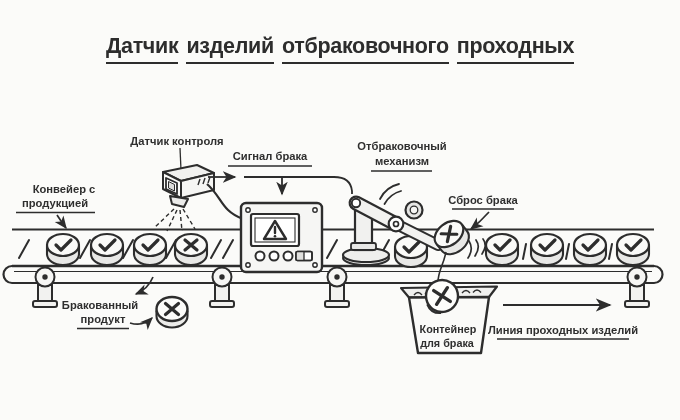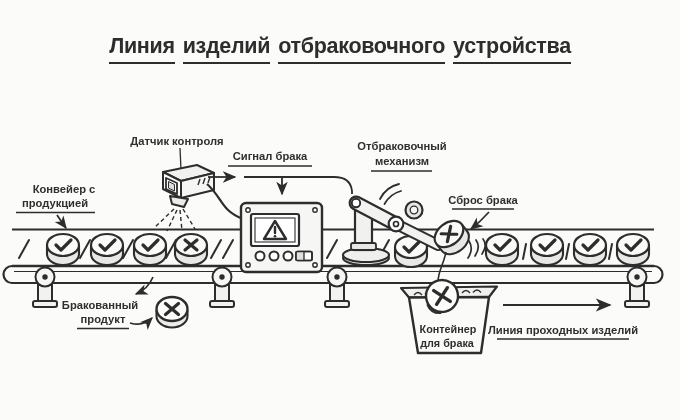--- a/index.html
+++ b/index.html
@@ -23,21 +23,21 @@
     font-weight:bold;fill:#2f2f2f;
   }
   .lbl{font-size:11.2px;}
   .lbl-s{font-size:10.8px;}
 </style>
 </head>
 <body>
 
 <div class="stage">
 
-  <div class="title" id="title"><span class="tw">Линия</span><span class="tw">изделий</span><span class="tw">отбраковочного</span><span class="tw">устройства</span></div>
+  <div class="title" id="title"><span class="tw">Датчик</span><span class="tw">изделий</span><span class="tw">отбраковочного</span><span class="tw">проходных</span></div>
 
   <svg width="680" height="420" viewBox="0 0 680 420">
     <defs>
       <marker id="arr" viewBox="0 0 10 10" refX="8.5" refY="5" markerWidth="8" markerHeight="8" orient="auto-start-reverse">
         <path d="M0,1 L9.5,5 L0,9 L2.6,5 Z" fill="#2d2d2d"></path>
       </marker>
 
       <g id="puck">
         <path d="M-16,1 L-16,9 A16,11 0 0 0 16,9 L16,1 Z" fill="#e8e8e6" stroke="#2d2d2d" stroke-width="2.1" stroke-linejoin="round"></path>
         <ellipse cx="0" cy="0" rx="16" ry="11" fill="#fafaf8" stroke="#2d2d2d" stroke-width="2.2"></ellipse>

